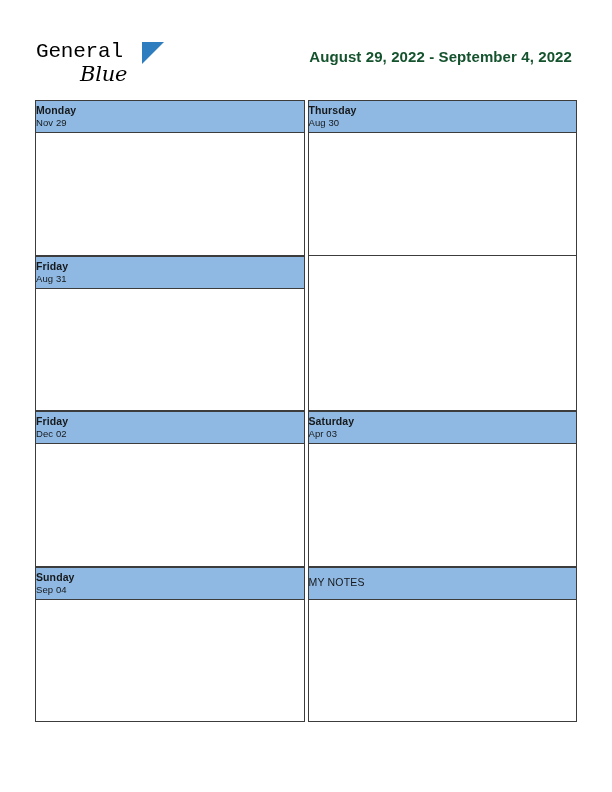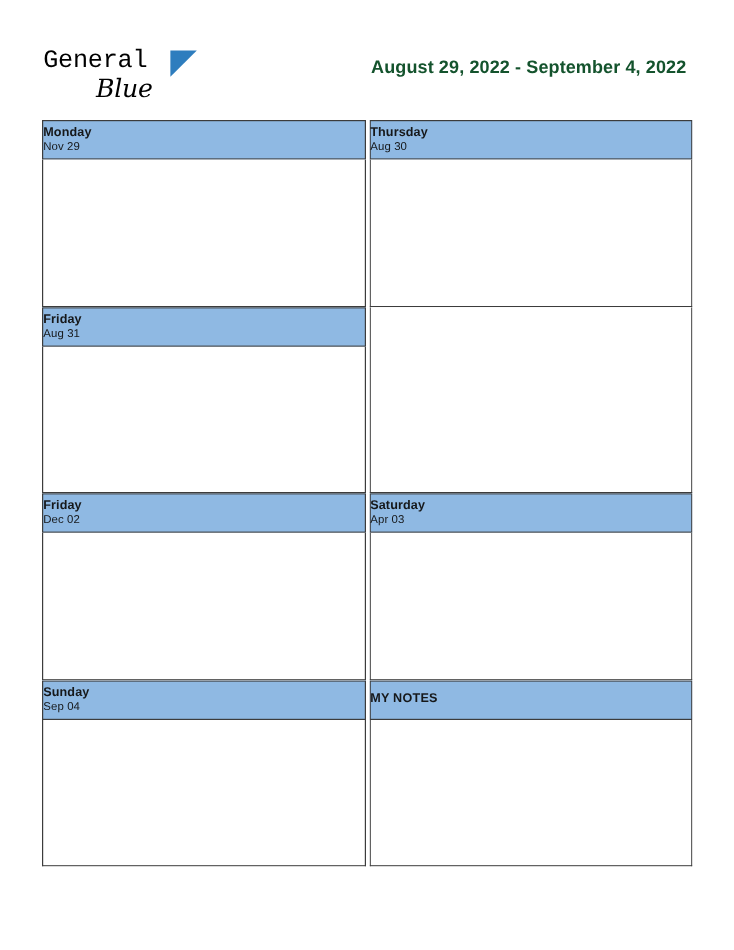--- a/index.html
+++ b/index.html
@@ -125,21 +125,21 @@
     letter-spacing: 0.1px;
   }
   .day-date {
     font-size: 9.5px;
     color: #16181a;
     margin-top: 2px;
     letter-spacing: 0.1px;
   }
   .notes-label {
     font-size: 10.5px;
-    font-weight: bold;
+    font-weight: normal;
     color: #16181a;
     letter-spacing: 0.2px;
   }
   .cell-body {
     flex: 1;
     background: #ffffff;
     border: 1px solid #3c3c3c;
     border-top: none;
     box-sizing: border-box;
   }

